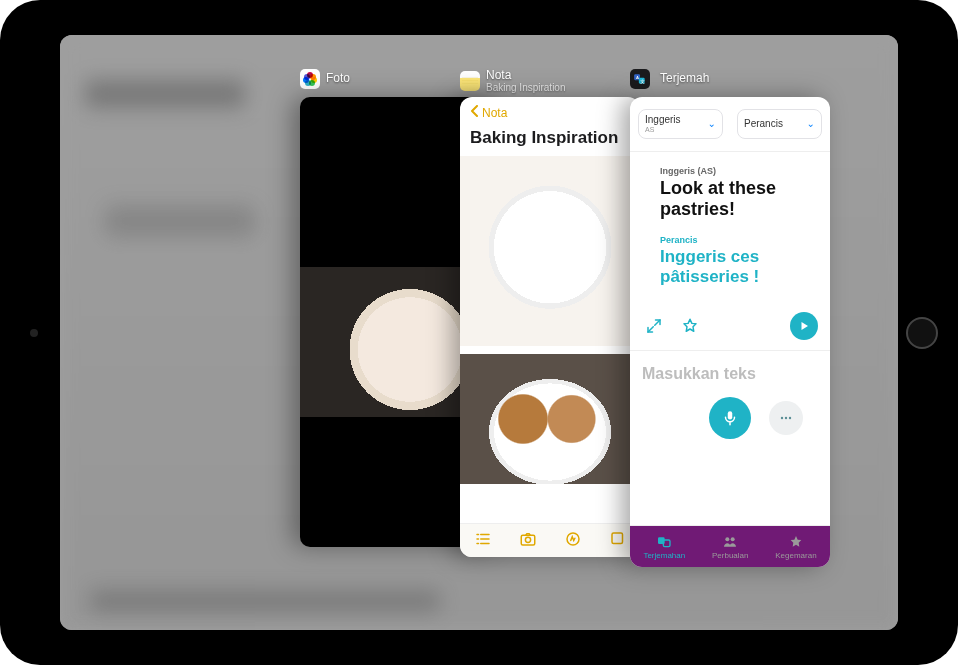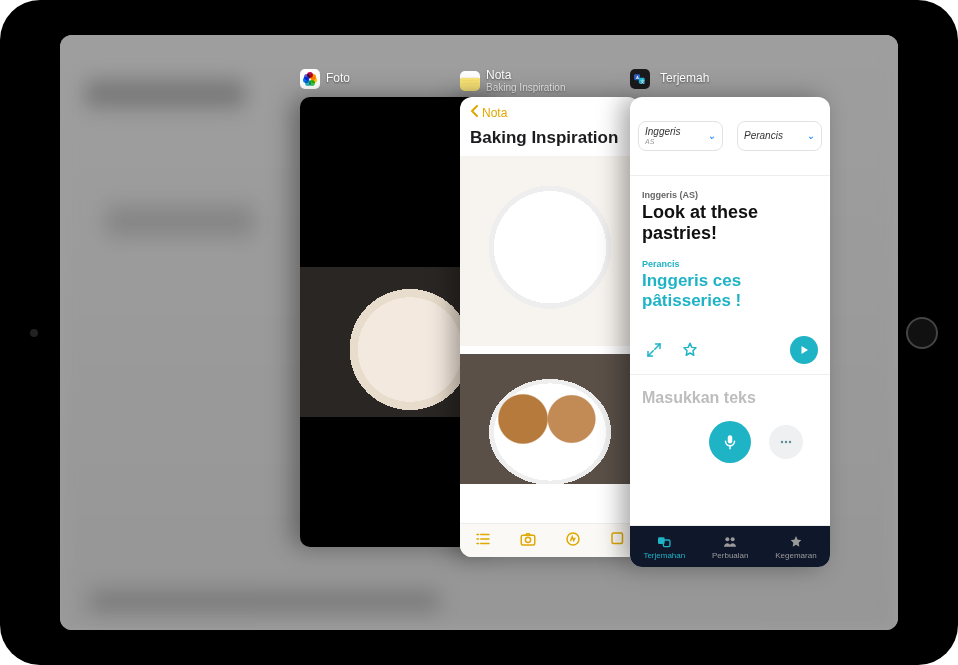--- a/index.html
+++ b/index.html
@@ -206,39 +206,38 @@
   
   .card-translate {
     left: 570px;
     width: 200px;
     height: 470px;
     background: #fff;
   }
   .lang-row {
     display: flex;
     gap: 14px;
-    padding: 24px 8px;
-    font-style: italic;
+    padding: 12px 8px;
   }
   .lang-box {
     flex: 1;
     border: 1px solid #e2e2e6;
     border-radius: 8px;
     padding: 5px 6px;
     display: flex;
     align-items: center;
     justify-content: space-between;
     font-size: 10px;
     color: #333;
     background: #fff;
   }
   .lang-box .lang-name { display: flex; flex-direction: column; line-height: 1.05;}
   .lang-box .lang-name small { font-size: 7px; color: #999; }
   .chev-down { color: #0b84ff; font-size: 10px; }
-  .trans-block { padding: 4px 12px 2px; }
+  .trans-block { padding: 4px 30px 2px; }
   .trans-lang-label { font-size: 9px; color: #666; font-weight: 600; }
   .trans-lang-label.blue { color: #1fb3c6; }
   .trans-text-src { font-size: 18px; font-weight: 700; color: #111; line-height: 1.15; margin-top: 2px; }
   .trans-text-dst { font-size: 17px; font-weight: 800; color: #1fb3c6; line-height: 1.15; margin-top: 2px; }
   .trans-actions {
     display: flex;
     align-items: center;
     justify-content: space-between;
     padding: 24px 12px 10px;
   }
@@ -273,21 +272,21 @@
     background: #eef0f1;
     display: flex; align-items:center; justify-content:center;
     color: #7ea4aa;
     font-weight: 800;
   }
   .tab-bar {
     position: absolute;
     left: 0; right: 0; bottom: 0;
     height: 42px;
     border-top: 1px solid #eee;
-    background: #0f172a;
+    background: #701a75;
     display: flex;
     align-items: center;
     justify-content: space-around;
   }
   .tab-item { display: flex; flex-direction: column; align-items: center; font-size: 8px; color: #9a9a9a; gap: 1px; }
   .tab-item.active { color: #1fb3c6; }
   .tab-item svg { width: 18px; height: 16px; }
 
   
   .photos-icon {

